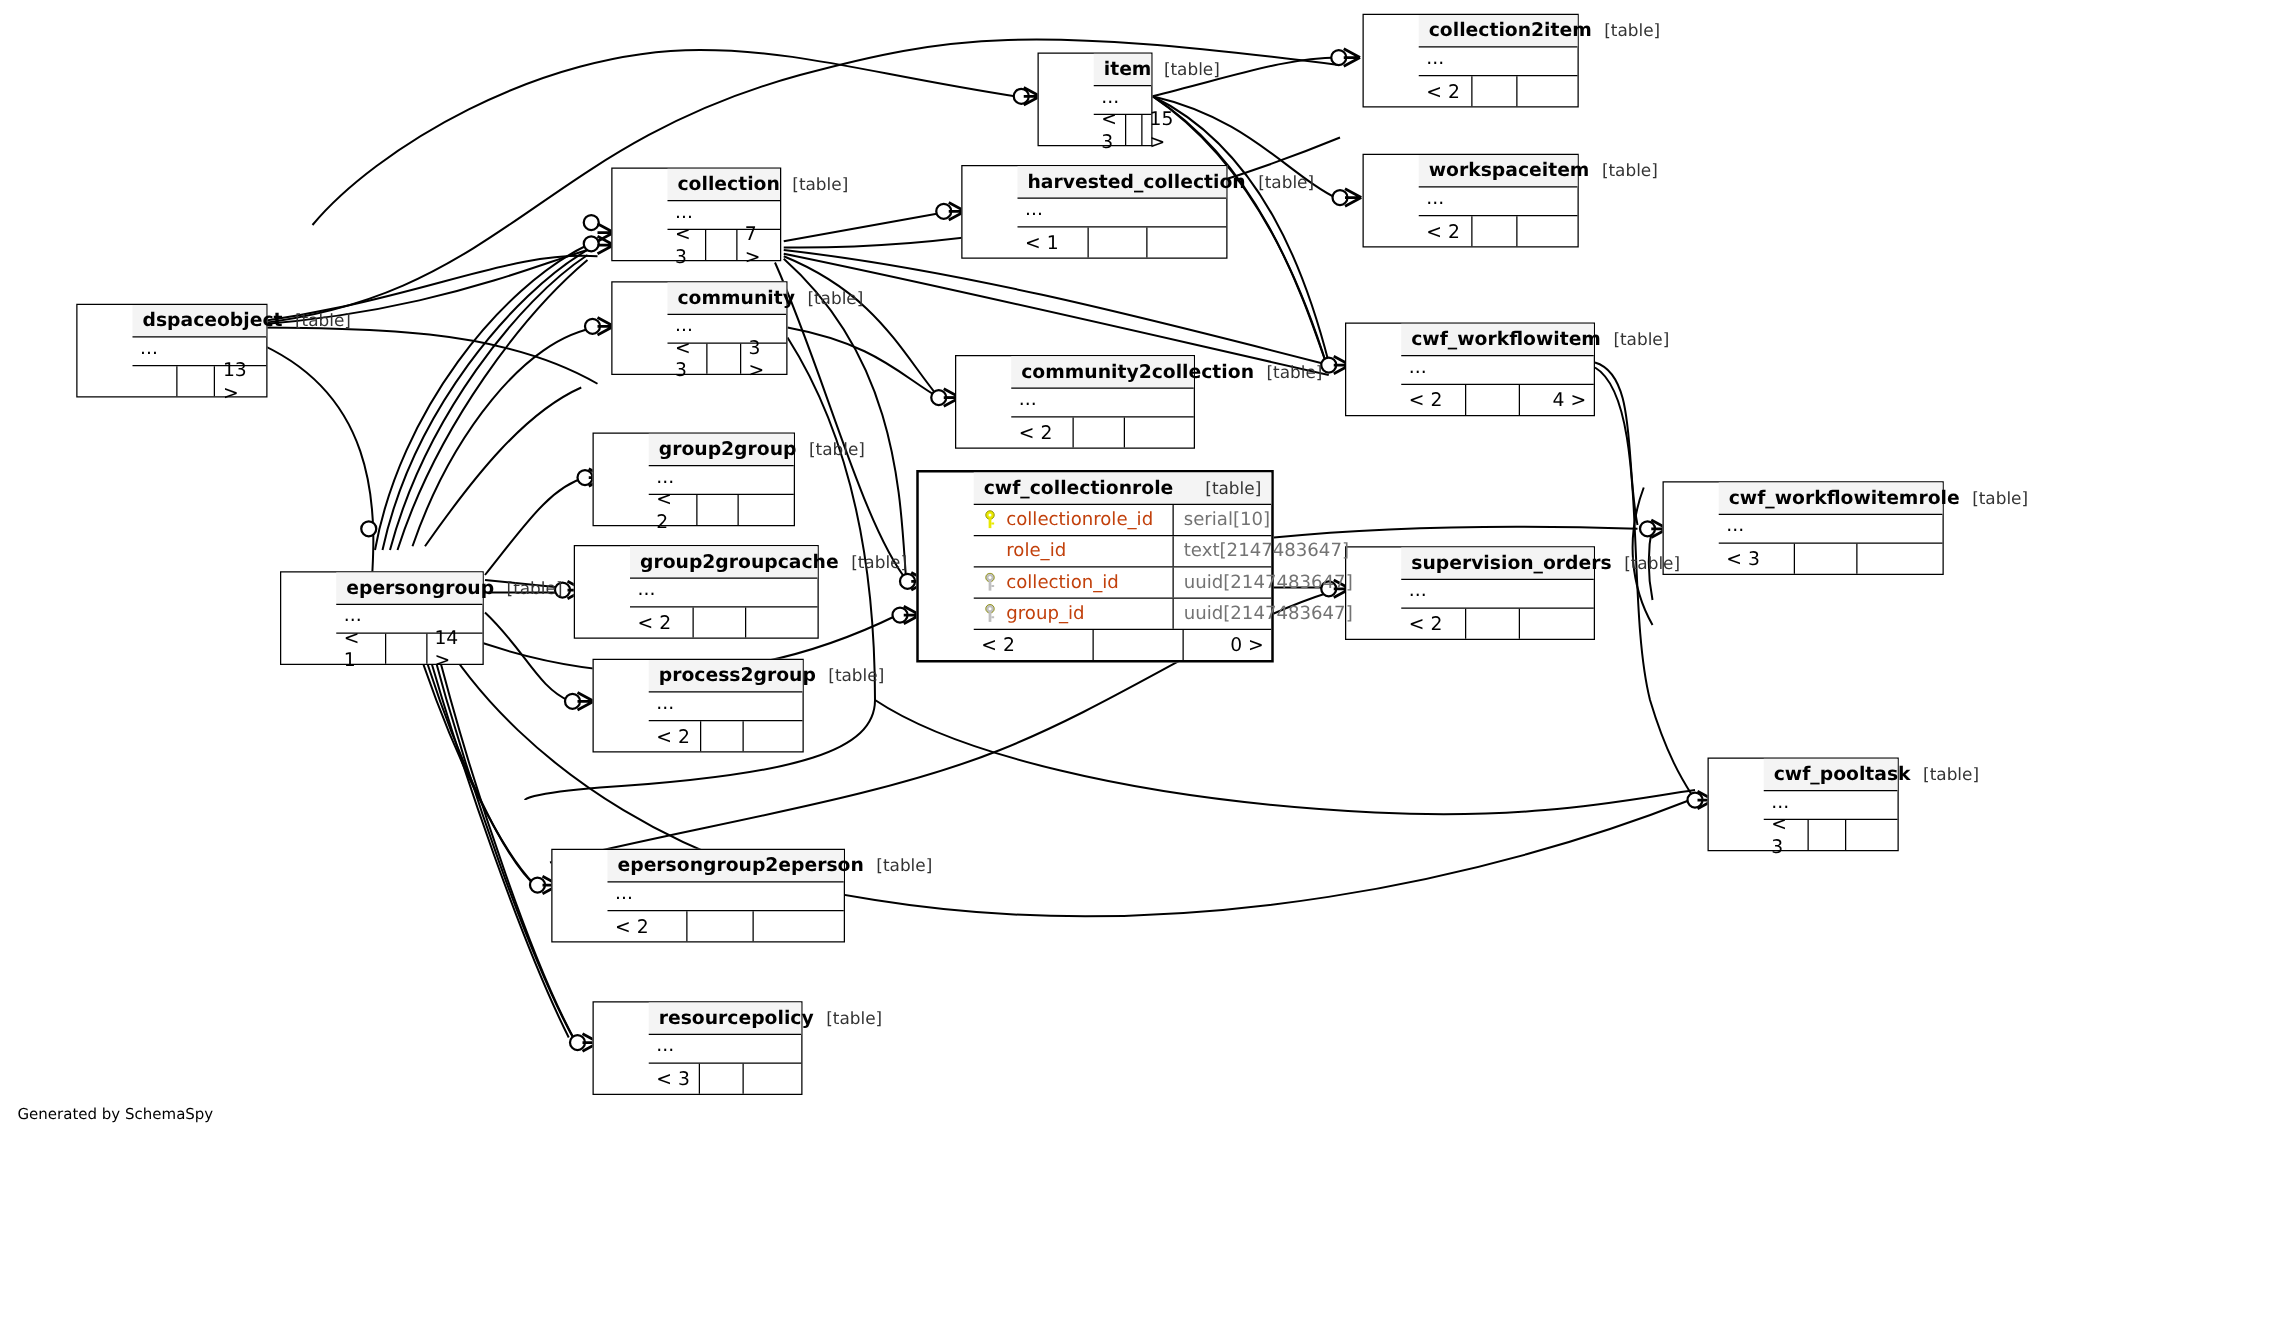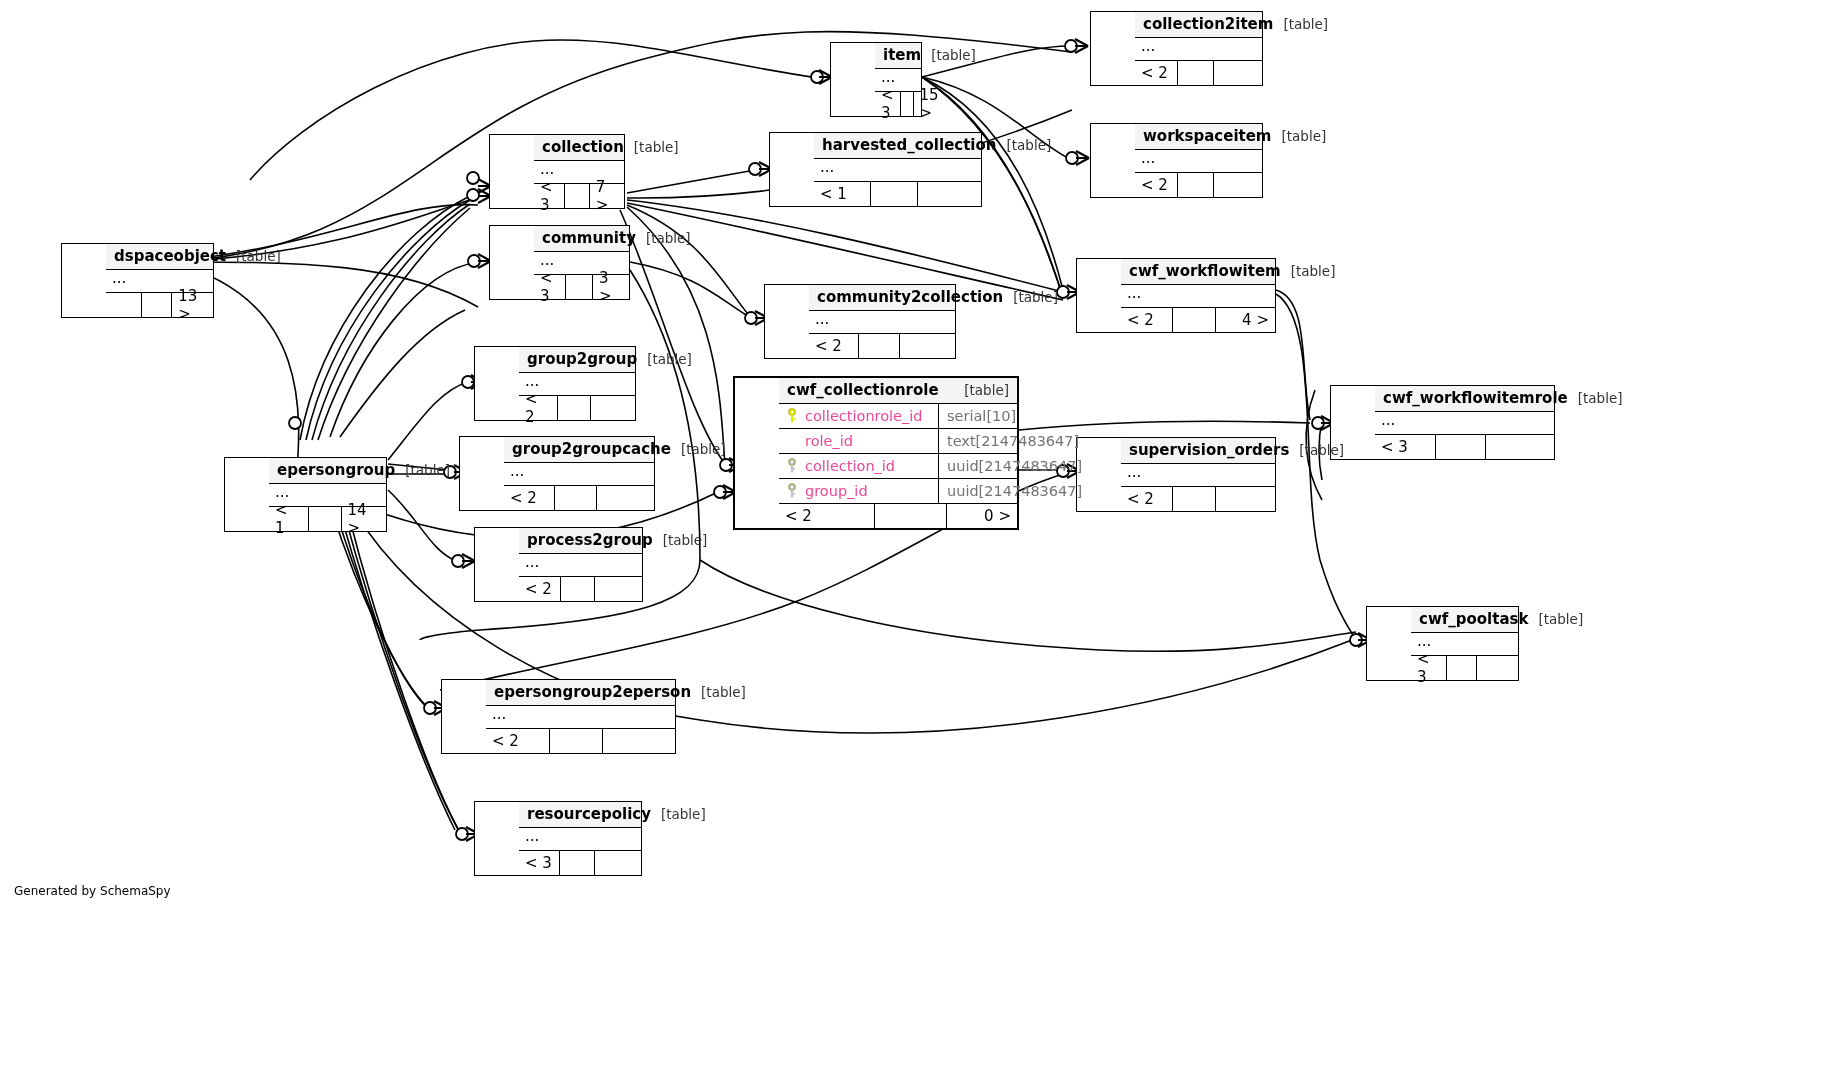--- a/index.html
+++ b/index.html
@@ -93,21 +93,21 @@
   }
   .colrow .cname {
     flex: 0 0 160px;
     display: flex;
     align-items: center;
     font-size: 14.5px;
     padding-left: 6px;
     border-right: 1px solid #000000;
     height: 100%;
     box-sizing: border-box;
-    color: #ec4899;
+    color: #c2410c;
   }
   .colrow .ctype {
     flex: 1 1 auto;
     font-size: 14.5px;
     padding-left: 8px;
     display: flex;
     align-items: center;
     height: 100%;
     box-sizing: border-box;
     color: #737373;

